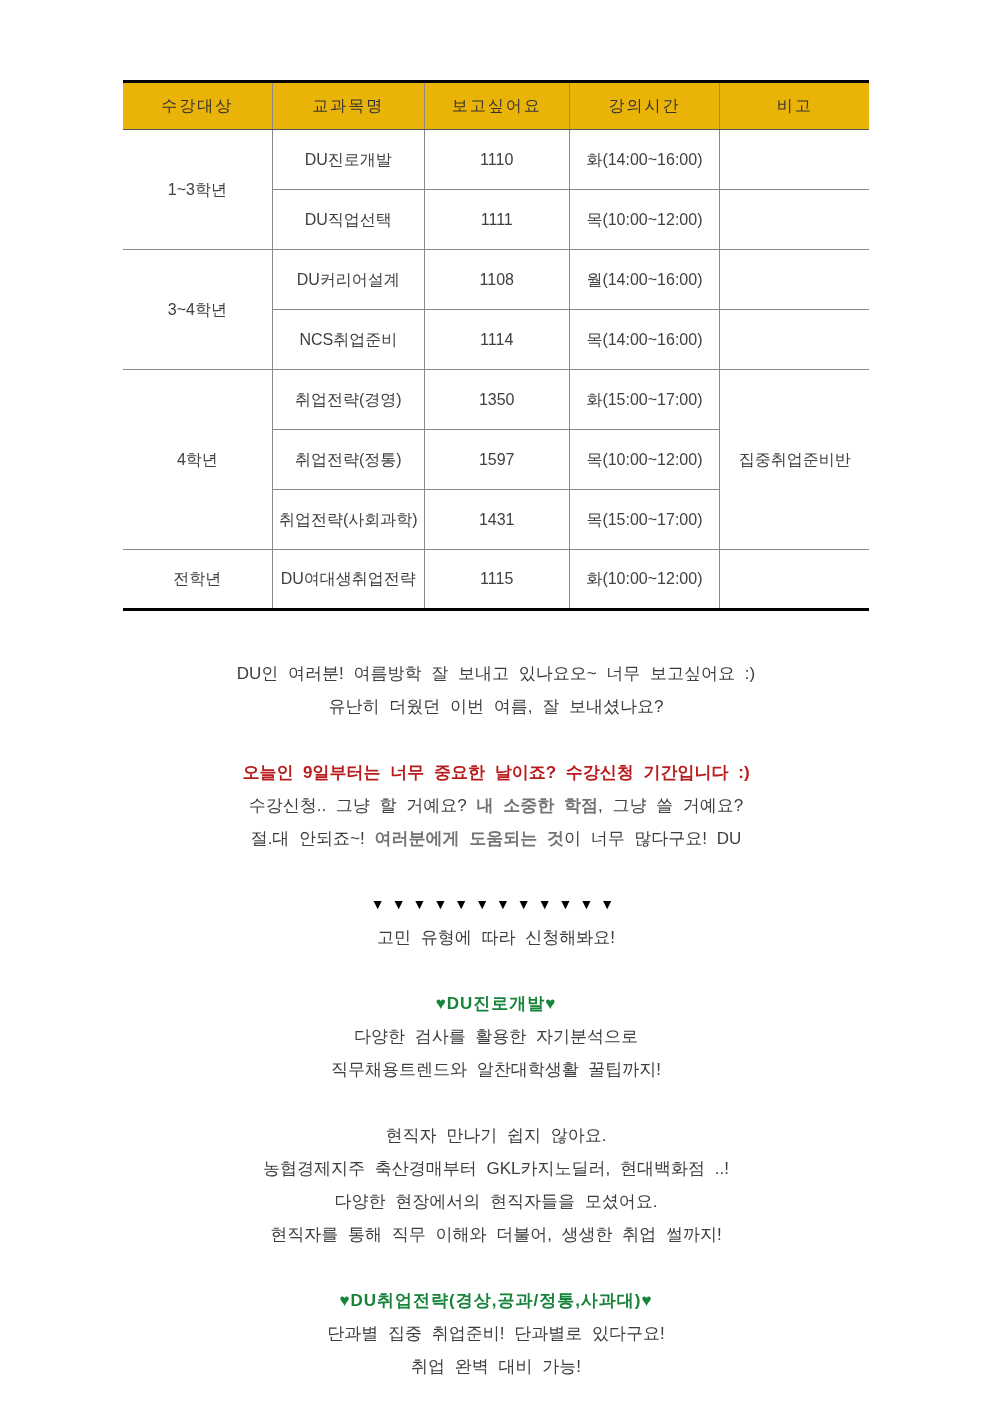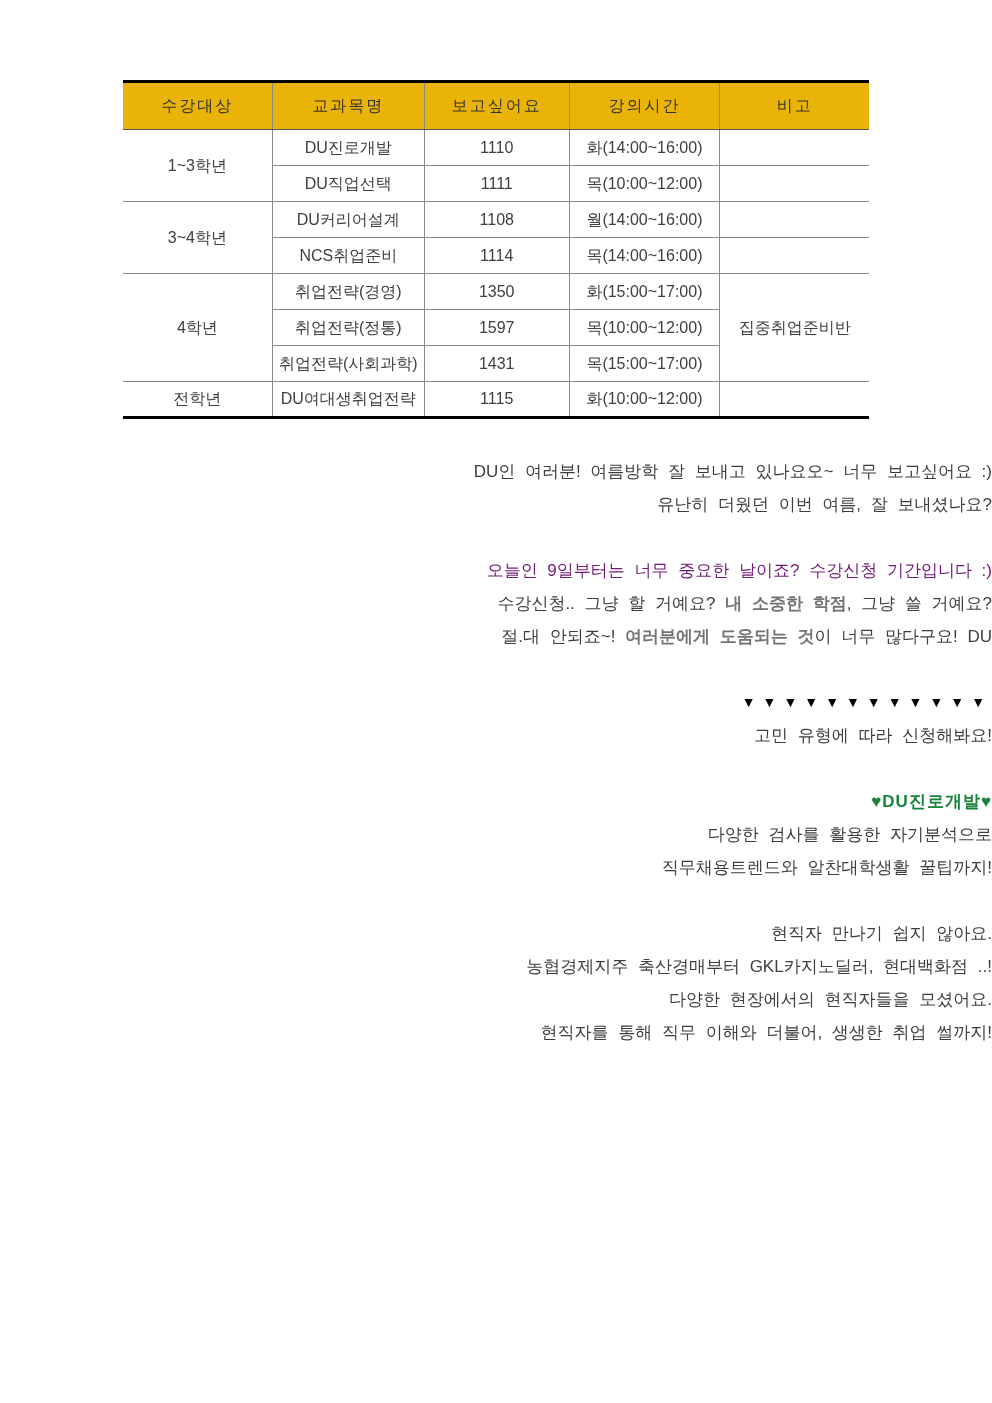--- a/index.html
+++ b/index.html
@@ -43,40 +43,40 @@
   table.course-table th:last-child,
   table.course-table td.edge-right { border-right: none; }
   table.course-table thead th {
     background: #eab308;
     font-weight: 400;
     color: #333333;
     height: 48px;
     border-bottom: 1.5px solid #555555;
     letter-spacing: 2px;
   }
-  table.course-table tbody td { height: 36px; }
+  table.course-table tbody td { height: 60px; }
   col.c1 { width: 20%; }
   col.c2 { width: 20.4%; }
   col.c3 { width: 19.4%; }
   col.c4 { width: 20.2%; }
   col.c5 { width: 20%; }
 
   
   .content {
-    margin-top: 36px;
-    text-align: right;
+    margin-top: 46px;
+    text-align: center;
     font-size: 17px;
     line-height: 33px;
     color: #3d3d3d;
     word-spacing: 5px;
   }
   .content p { margin: 0; }
   .para { margin-top: 33px; }
   .para:first-child { margin-top: 0; }
-  .red-line { color: #701a75; font-weight: 400; }
+  .red-line { color: #b91c1c; font-weight: 700; }
   .bold { font-weight: 700; color: #737373; }
   .triangles {
     color: #000000;
     font-size: 14px;
     letter-spacing: 7px;
     line-height: 33px;
     word-spacing: 0;
   }
   .section { margin-top: 33px; }
   .section-heading {
@@ -190,15 +190,20 @@
       <p>직무채용트렌드와 알찬대학생활 꿀팁까지!</p>
     </div>
 
     <div class="section">
       <p>현직자 만나기 쉽지 않아요.</p>
       <p>농협경제지주 축산경매부터 GKL카지노딜러, 현대백화점 ..!</p>
       <p>다양한 현장에서의 현직자들을 모셨어요.</p>
       <p>현직자를 통해 직무 이해와 더불어, 생생한 취업 썰까지!</p>
     </div>
 
+    <div class="section">
+      <p class="section-heading">♥DU취업전략(경상,공과/정통,사과대)♥</p>
+      <p>단과별 집중 취업준비! 단과별로 있다구요!</p>
+      <p>취업 완벽 대비 가능!</p>
+    </div>
 
   </div>
 </div>
 
 </body></html>

